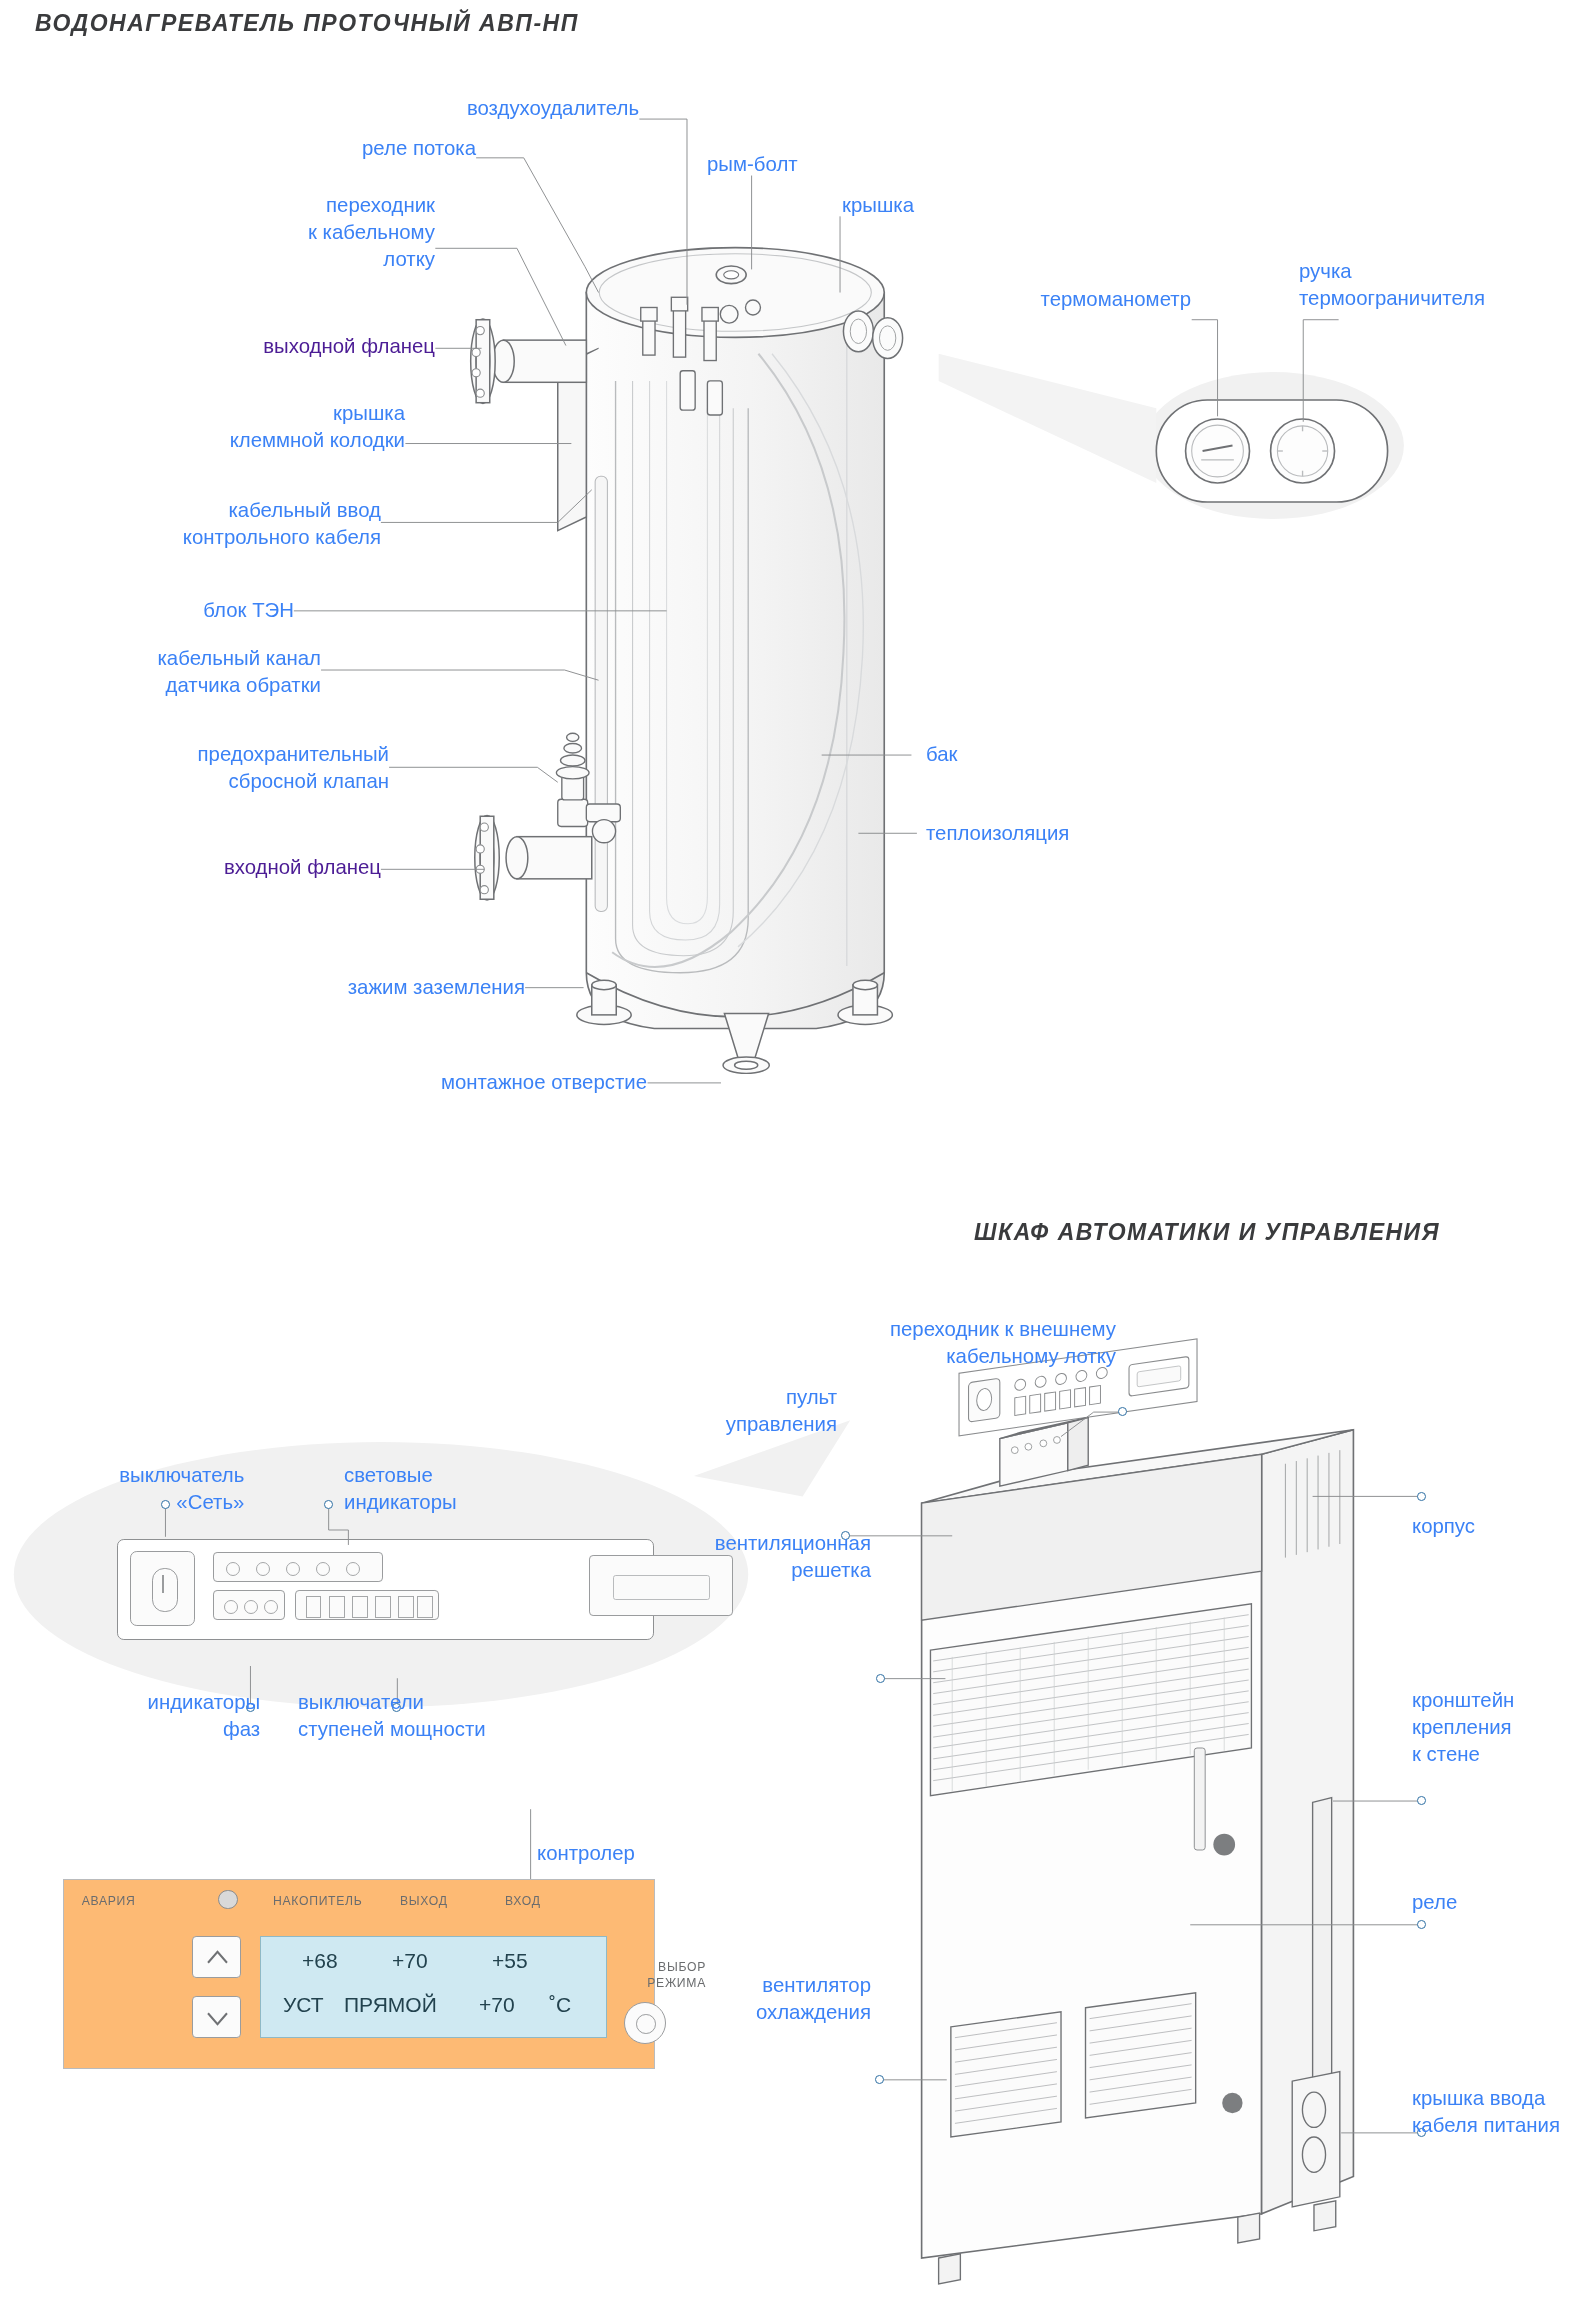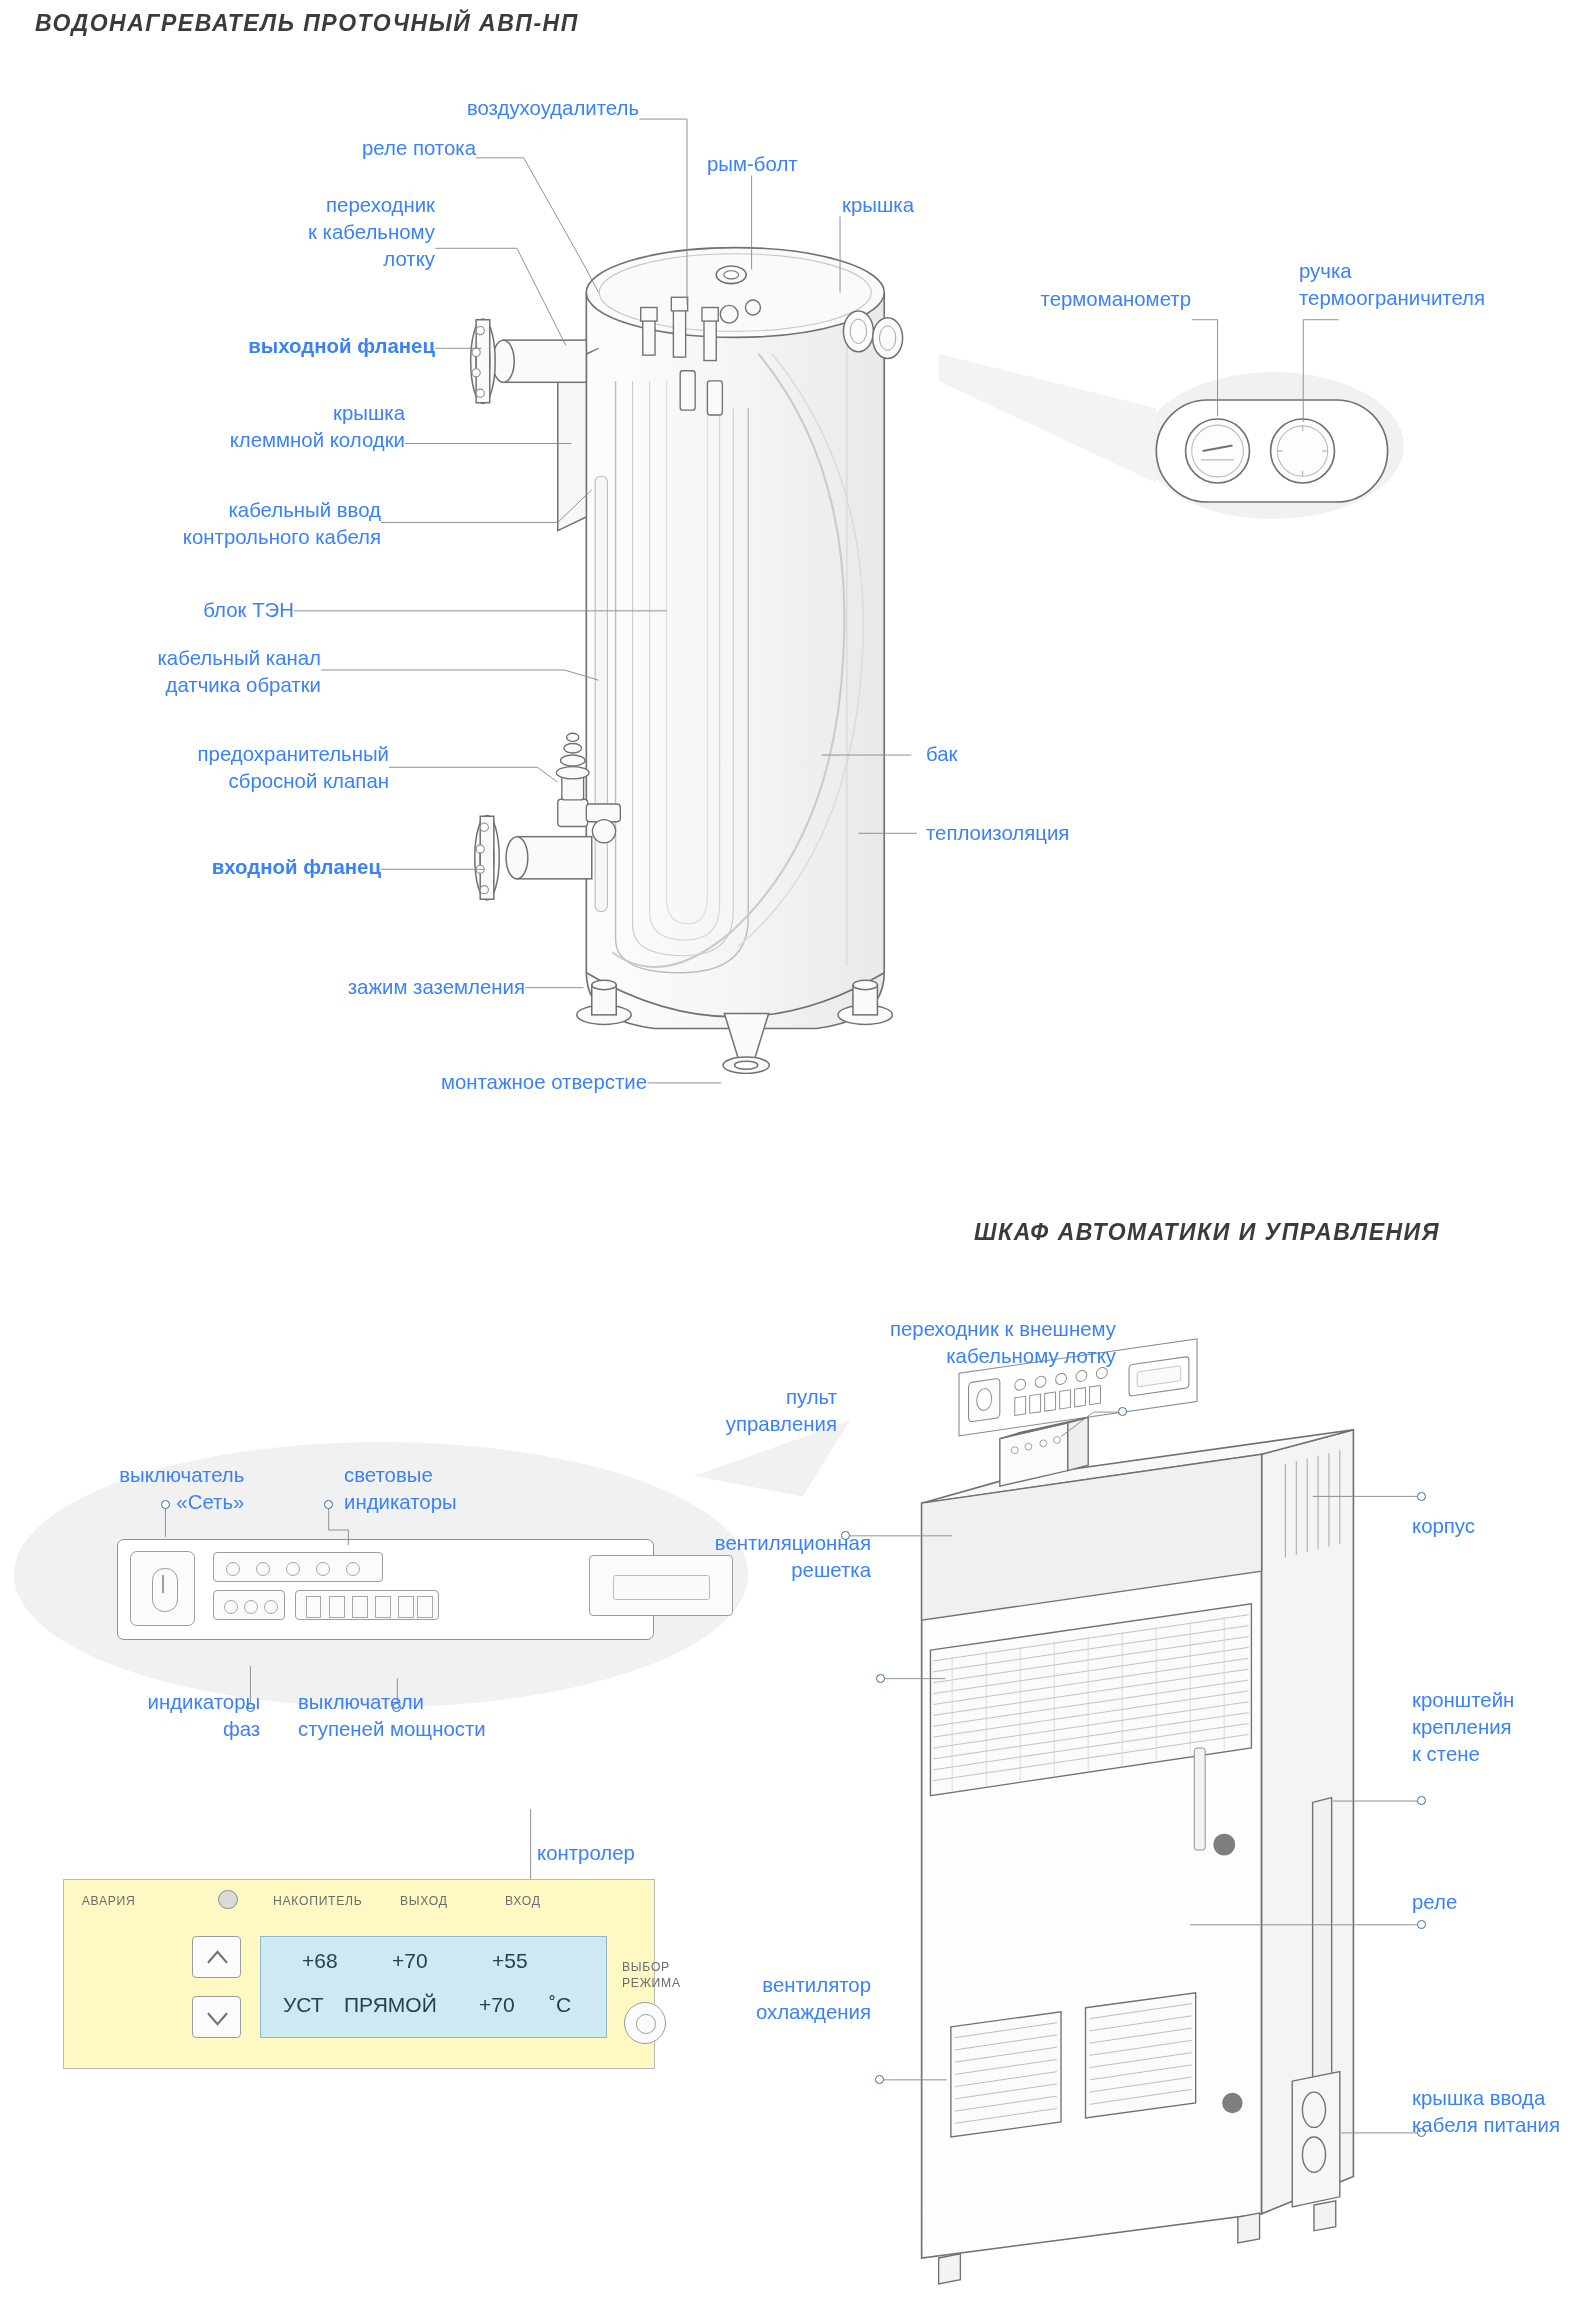--- a/index.html
+++ b/index.html
@@ -23,21 +23,21 @@
   }
   
   .lbl {
     position: absolute;
     font-size: 20.4px;
     line-height: 27px;
     color: #3b82f6;
     white-space: pre;
   }
   .lbl.r { text-align: right; }
-  .lbl.bold { font-weight: bold; color: #3b82f6; }
+  .lbl.bold { font-weight: normal; color: #4c1d95; }
   .title {
     position: absolute;
     font-size: 23px;
     font-weight: bold;
     letter-spacing: 1.5px;
     color: #3a3b3d;
     white-space: pre;
     font-style: italic;
   }
   .dot {
@@ -53,23 +53,24 @@
   
   .panel-box {
     position: absolute;
     border: 1px solid #8e9092;
     border-radius: 6.8px;
     background: #ffffff;
     box-sizing: border-box;
   }
   .ctrl-box {
     position: absolute;
-    background: #fef9c3;
+    background: #fdba74;
     border: 1px solid #b9bbbd;
     box-sizing: border-box;
+    text-align: right;
   }
   .lcd {
     position: absolute;
     background: #cfe9f2;
     border: 1px solid #8fb9c6;
     box-sizing: border-box;
   }
   .lcd-txt {
     position: absolute;
     font-family: "Liberation Sans", sans-serif;

